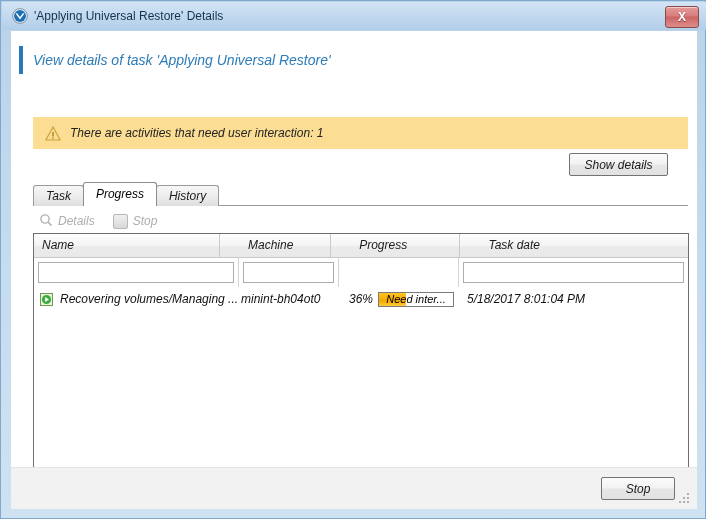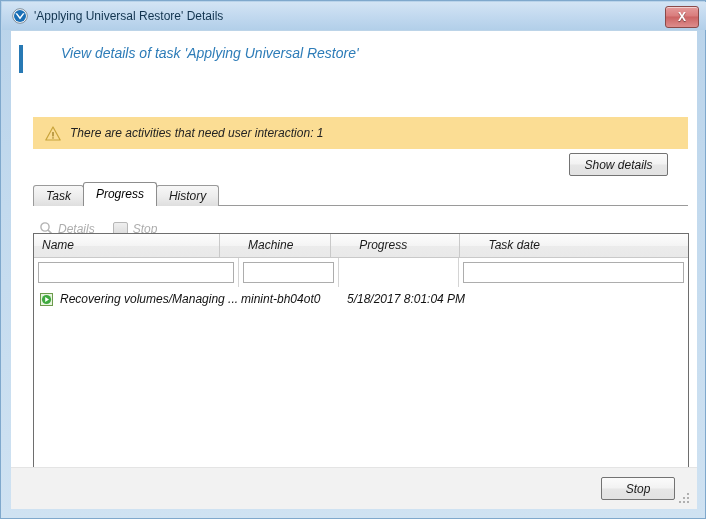--- a/index.html
+++ b/index.html
@@ -86,21 +86,21 @@
     border-top: 1px solid #bcd4e8;
     box-sizing: border-box;
   }
 
   
   #page-header {
     position: absolute;
     left: 8px; top: 14px;
     height: 30px;
     display: flex;
-    gap: 28px;
+    align-items: center;
   }
   #header-bar {
     width: 4px;
     height: 28px;
     background: #2879b4;
     margin-right: 10px;
   }
   #header-title {
     font-size: 14px;
     font-style: italic;
@@ -192,21 +192,21 @@
     width: 655px;
     height: 1px;
     background: #9a9a9a;
     z-index: 2;
   }
 
   
   #toolbar {
     position: absolute;
     left: 28px;
-    top: 187px;
+    top: 179px;
     height: 22px;
     display: flex;
     align-items: center;
   }
   .tool-item {
     display: flex;
     align-items: center;
     margin-right: 18px;
     opacity: 1;
     cursor: default;
@@ -487,20 +487,27 @@
               <span id="row-status-icon">
                 <svg width="13" height="13" viewBox="0 0 13 13">
                   <rect x="0.5" y="0.5" width="12" height="12" fill="#e8f4e0" stroke="#6c9b4c" stroke-width="1"></rect>
                   <circle cx="6.5" cy="6.5" r="4.6" fill="#3faa3f"></circle>
                   <path d="M5.2 4 L9 6.5 L5.2 9 Z" fill="#ffffff"></path>
                 </svg>
               </span>
               <span>Recovering volumes/Managing ...</span>
             </div>
             <div class="gc col-machine">minint-bh04ot0</div>
+            <div class="gc col-progress">
+              <span id="progress-pct">36%</span>
+              <span id="progress-bar">
+                <span id="progress-fill" style="width: 36%; background-image: linear-gradient(rgb(255, 196, 35) 0%, rgb(245, 168, 0) 60%, rgb(255, 205, 61) 100%);"></span>
+                <span id="progress-label">Need inter...</span>
+              </span>
+            </div>
             <div class="gc col-date">5/18/2017 8:01:04 PM</div>
           </div>
         </div>
 
       </div>
     </div>
 
     <div id="footer">
       <button id="stop-btn">Stop</button>
       <div id="resize-grip">

